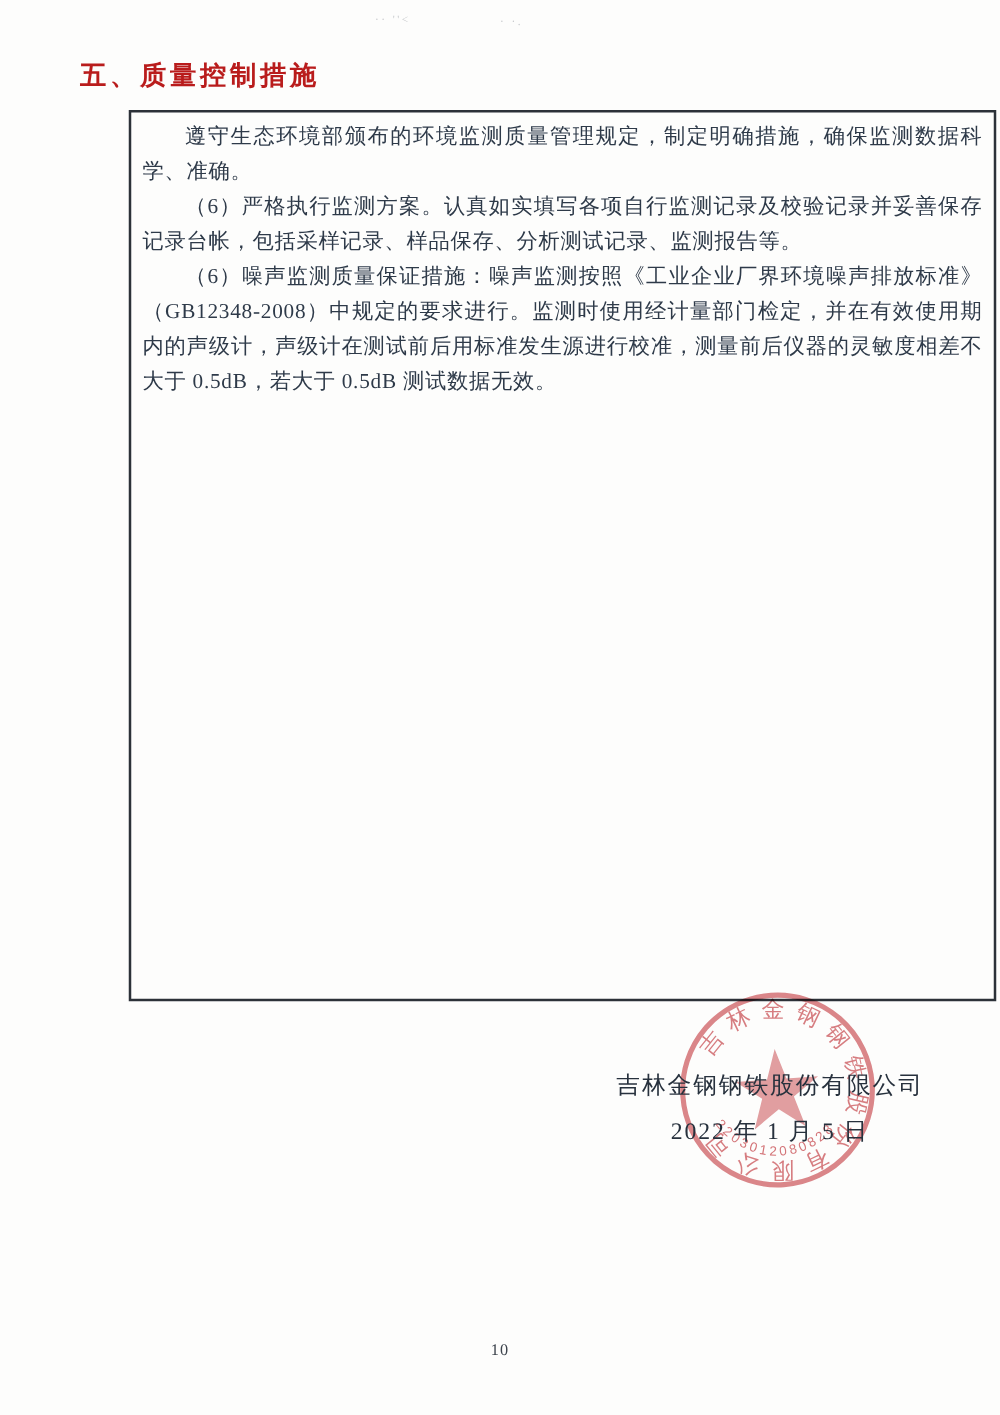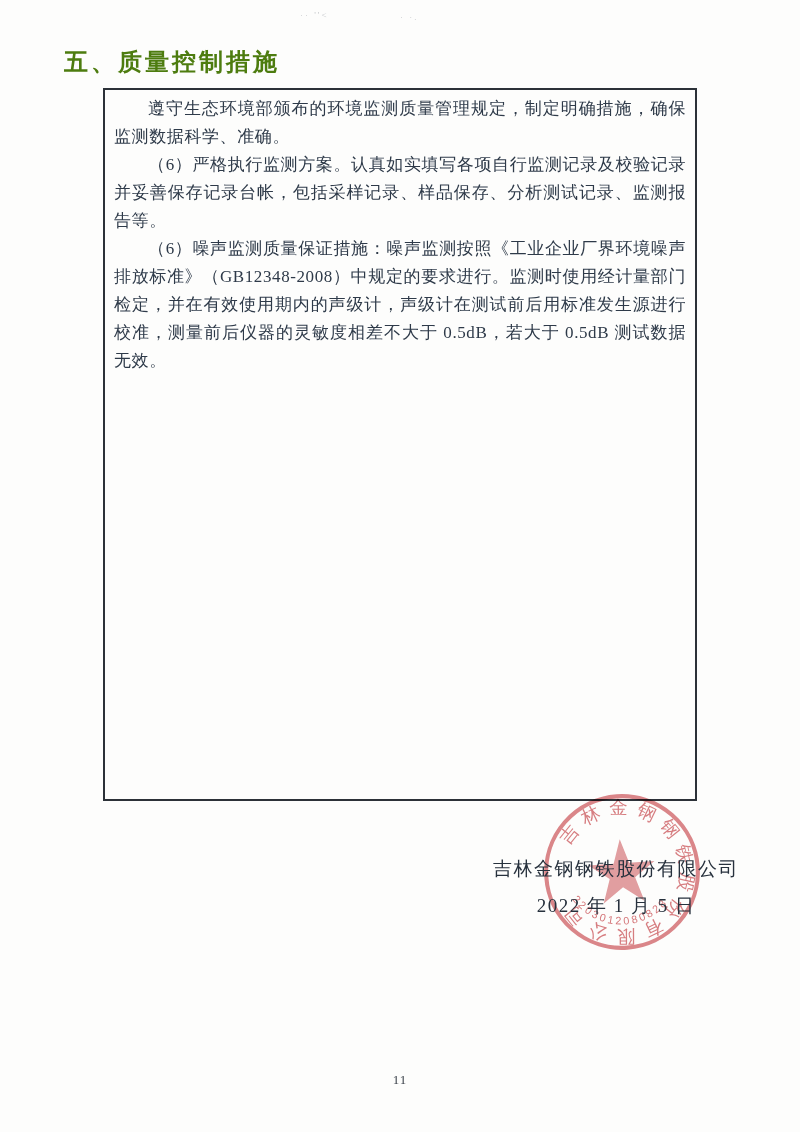--- a/index.html
+++ b/index.html
@@ -18,30 +18,30 @@
     color: #b9bcc0;
     font-size: 9px;
     letter-spacing: 2px;
     opacity: 0.8;
     user-select: none;
   }
   .doc-title {
     position: absolute;
     left: 64px;
     top: 46px;
-    font-size: 24px;
+    font-size: 21px;
     font-weight: bold;
     letter-spacing: 3px;
-    color: #4d7c0f;
+    color: #b91c1c;
   }
   .content-box {
     position: absolute;
     left: 103px;
     top: 88px;
-    width: 594px;
+    width: 694px;
     height: 713px;
     border: 2px solid #2c3138;
     padding: 5px 9px 4px 9px;
     overflow: hidden;
   }
   .content-box p {
     font-size: 17px;
     line-height: 28px;
     letter-spacing: 0.6px;
     text-align: justify;
@@ -112,15 +112,15 @@
     <text font-size="10.5" letter-spacing="2.5" fill="#c43a40" opacity="0.85" font-family="'Liberation Sans','DejaVu Sans',sans-serif">
       <textPath href="#code-path" startOffset="8">2203012080828</textPath>
     </text>
   </svg>
 
   <div class="signature">
     <div>吉林金钢钢铁股份有限公司</div>
     <div>2022 年 1 月 5 日</div>
   </div>
 
-  <div class="page-number">11</div>
+  <div class="page-number">10</div>
 
 </div>
 
 </body></html>

